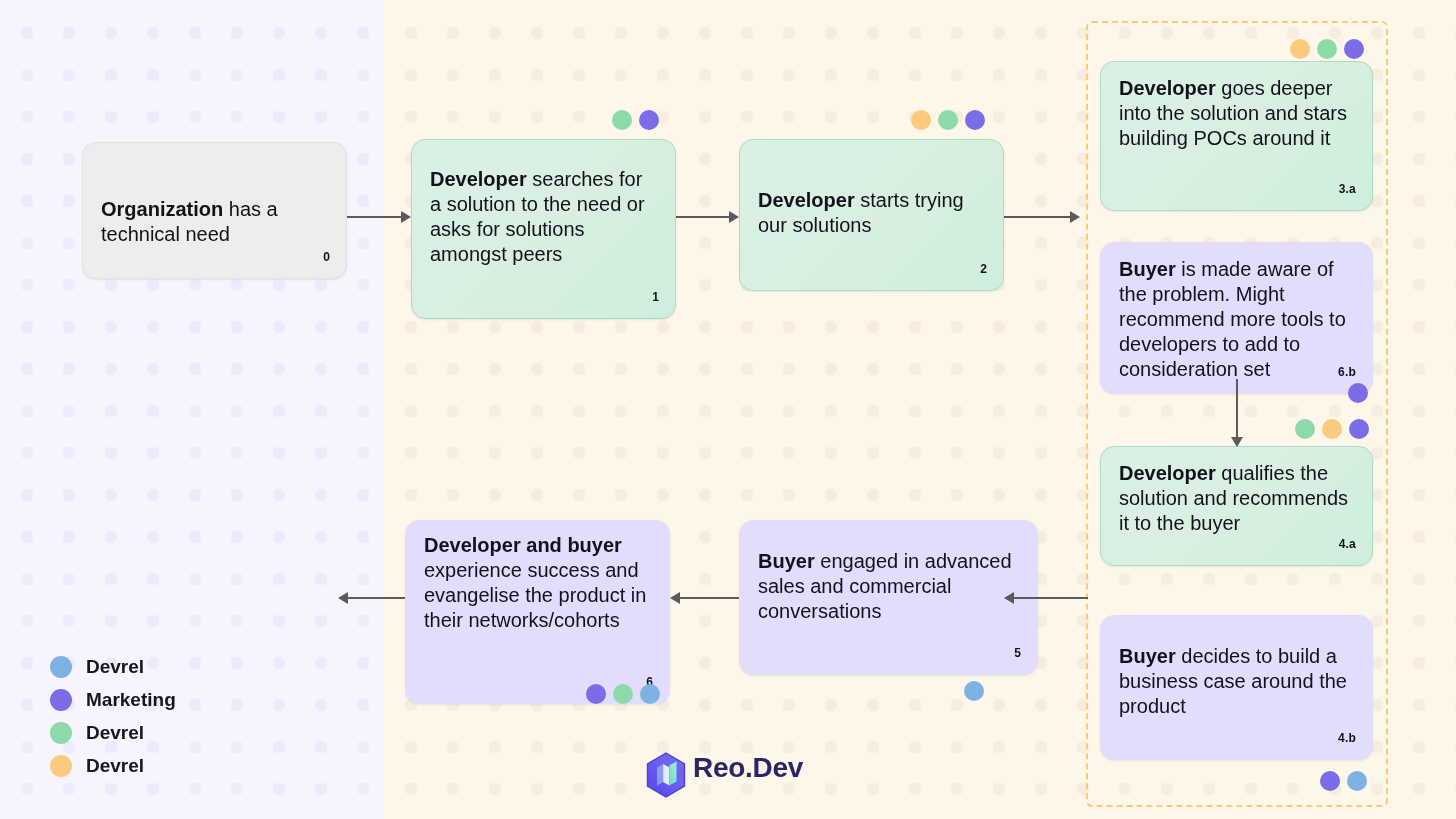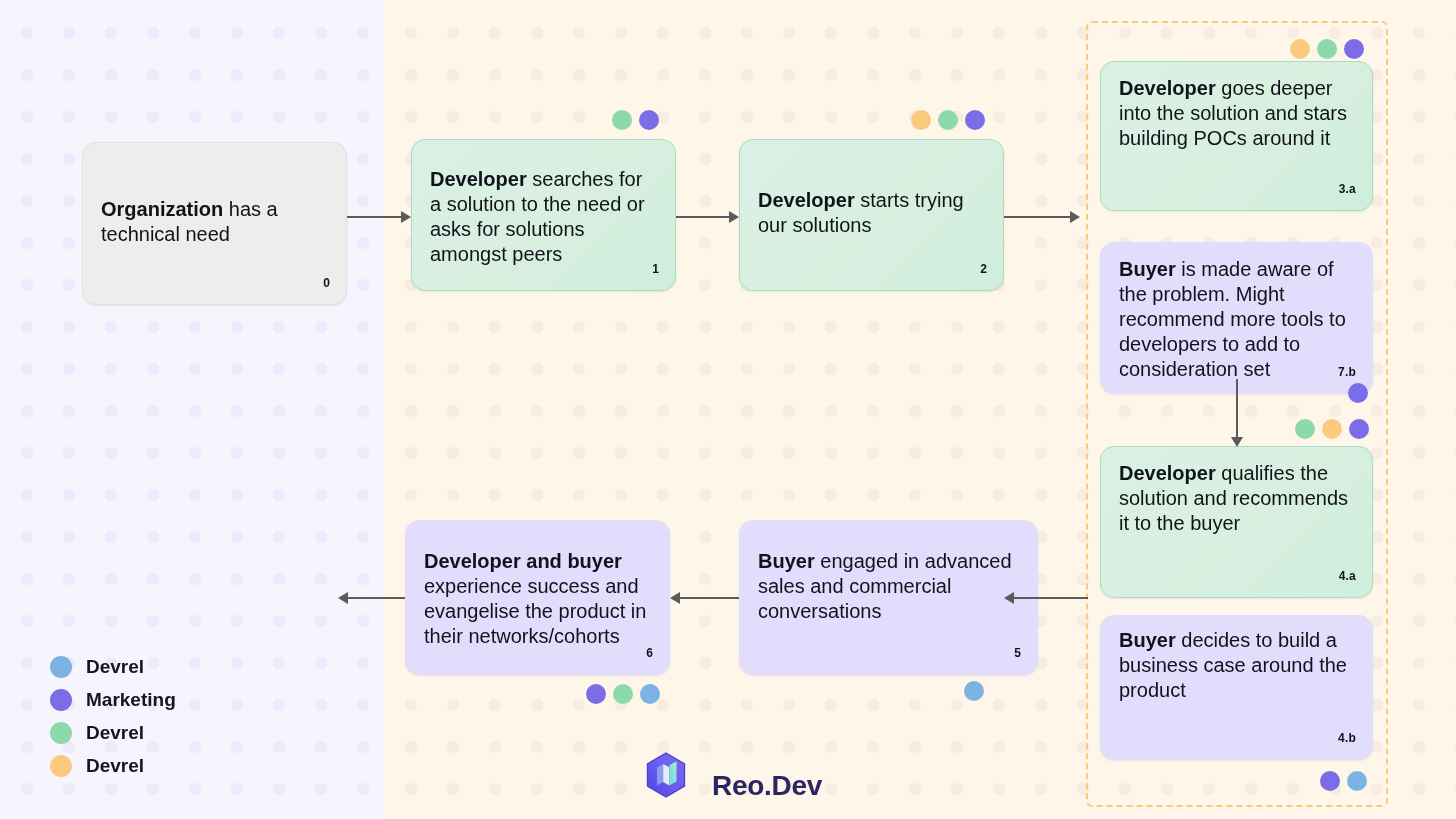--- a/index.html
+++ b/index.html
@@ -70,43 +70,43 @@
   .head.left{border-top:6px solid transparent;border-bottom:6px solid transparent;border-right:10px solid #5b5b5b;top:-5px;}
   .head.down{border-left:6px solid transparent;border-right:6px solid transparent;border-top:10px solid #5b5b5b;left:-5px;}
 
   
   .legend{position:absolute;left:50px;top:650px;}
   .legend-row{display:flex;align-items:center;height:33px;}
   .legend-dot{width:22px;height:22px;border-radius:50%;margin-right:14px;}
   .legend-label{font-size:19px;font-weight:700;color:#14171f;}
 
   
-  .logo{position:absolute;left:645px;top:752px;display:flex;align-items:flex-end;gap:25px;}
+  .logo{position:absolute;left:645px;top:752px;display:flex;align-items:flex-start;gap:6px;}
   .logo-text{font-size:28px;font-weight:700;color:#2b2566;letter-spacing:-.3px;}
 </style>
 </head>
 <body>
 
 <div id="canvas">
 
   <div class="bg-left"></div>
   <div class="bg-right"></div>
 
   <div class="dash-group"></div>
 
-  <div class="card c-grey" style="left:82px;top:142px;width:265px;height:163px;padding-top:54px;">
+  <div class="card c-grey" style="left:82px;top:142px;width:265px;height:137px;padding-top:54px;">
     <span class="txt"><b>Organization</b><span> has a technical need</span></span>
     <span class="num">0</span>
   </div>
 
   <div class="dots" style="left:612px;top:110px;">
     <span class="dot d-devrel"></span>
     <span class="dot d-marketing"></span>
   </div>
-  <div class="card c-green" style="left:411px;top:139px;width:265px;height:152px;padding-top:27px;">
+  <div class="card c-green" style="left:411px;top:139px;width:265px;height:180px;padding-top:27px;">
     <span class="txt"><b>Developer</b><span> searches for a solution to the need or asks for solutions amongst peers</span></span>
     <span class="num">1</span>
   </div>
 
   <div class="dots" style="left:911px;top:110px;">
     <span class="dot d-product"></span>
     <span class="dot d-devrel"></span>
     <span class="dot d-marketing"></span>
   </div>
   <div class="card c-green" style="left:739px;top:139px;width:265px;height:152px;padding-top:48px;">
@@ -119,54 +119,54 @@
     <span class="dot d-devrel"></span>
     <span class="dot d-marketing"></span>
   </div>
   <div class="card c-green" style="left:1100px;top:61px;width:273px;height:150px;">
     <span class="txt"><b>Developer</b><span> goes deeper into the solution and stars building POCs around it</span></span>
     <span class="num">3.a</span>
   </div>
 
   <div class="card c-purple" style="left:1100px;top:242px;width:273px;height:152px;">
     <span class="txt"><b>Buyer</b><span> is made aware of the problem. Might recommend more tools to developers to add to consideration set</span></span>
-    <span class="num">7.b</span>
+    <span class="num">6.b</span>
   </div>
   <div class="dots" style="left:1348px;top:383px;">
     <span class="dot d-marketing"></span>
   </div>
 
   <div class="dots" style="left:1295px;top:419px;">
     <span class="dot d-devrel"></span>
     <span class="dot d-product"></span>
     <span class="dot d-marketing"></span>
   </div>
-  <div class="card c-green" style="left:1100px;top:446px;width:273px;height:152px;">
+  <div class="card c-green" style="left:1100px;top:446px;width:273px;height:120px;">
     <span class="txt"><b>Developer</b><span> qualifies the solution and recommends it to the buyer</span></span>
     <span class="num">4.a</span>
   </div>
 
-  <div class="card c-purple" style="left:1100px;top:615px;width:273px;height:145px;padding-top:12px;">
+  <div class="card c-purple" style="left:1100px;top:615px;width:273px;height:145px;padding-top:28px;">
     <span class="txt"><b>Buyer</b><span> decides to build a business case around the product</span></span>
     <span class="num">4.b</span>
   </div>
   <div class="dots" style="left:1320px;top:771px;">
     <span class="dot d-marketing"></span>
     <span class="dot d-sales"></span>
   </div>
 
   <div class="card c-purple" style="left:739px;top:520px;width:299px;height:155px;padding-top:28px;">
     <span class="txt"><b>Buyer</b><span> engaged in advanced sales and commercial conversations</span></span>
     <span class="num">5</span>
   </div>
   <div class="dots" style="left:964px;top:681px;">
     <span class="dot d-sales"></span>
   </div>
 
-  <div class="card c-purple" style="left:405px;top:520px;width:265px;height:155px;padding-top:28px;">
+  <div class="card c-purple" style="left:405px;top:520px;width:265px;height:184px;padding-top:12px;">
     <span class="txt"><b>Developer and buyer</b><span> experience success and evangelise the product in their networks/cohorts</span></span>
     <span class="num">6</span>
   </div>
   <div class="dots" style="left:586px;top:684px;">
     <span class="dot d-marketing"></span>
     <span class="dot d-devrel"></span>
     <span class="dot d-sales"></span>
   </div>
 
   <div class="arrow h" style="left:347px;top:216px;width:64px;">

